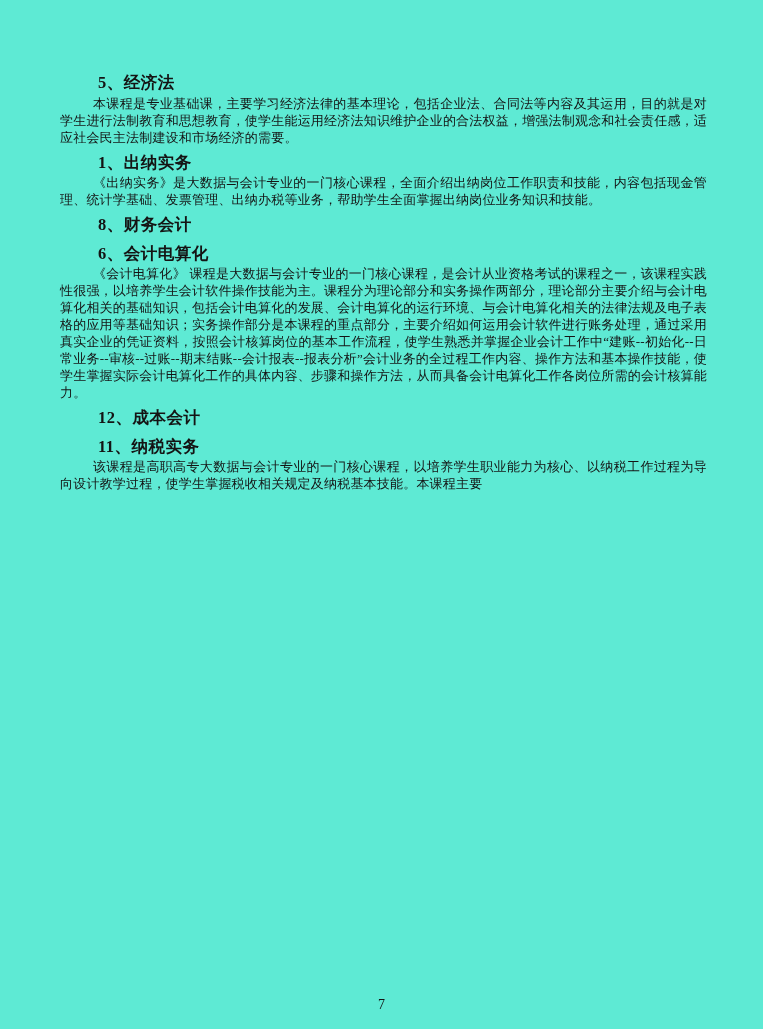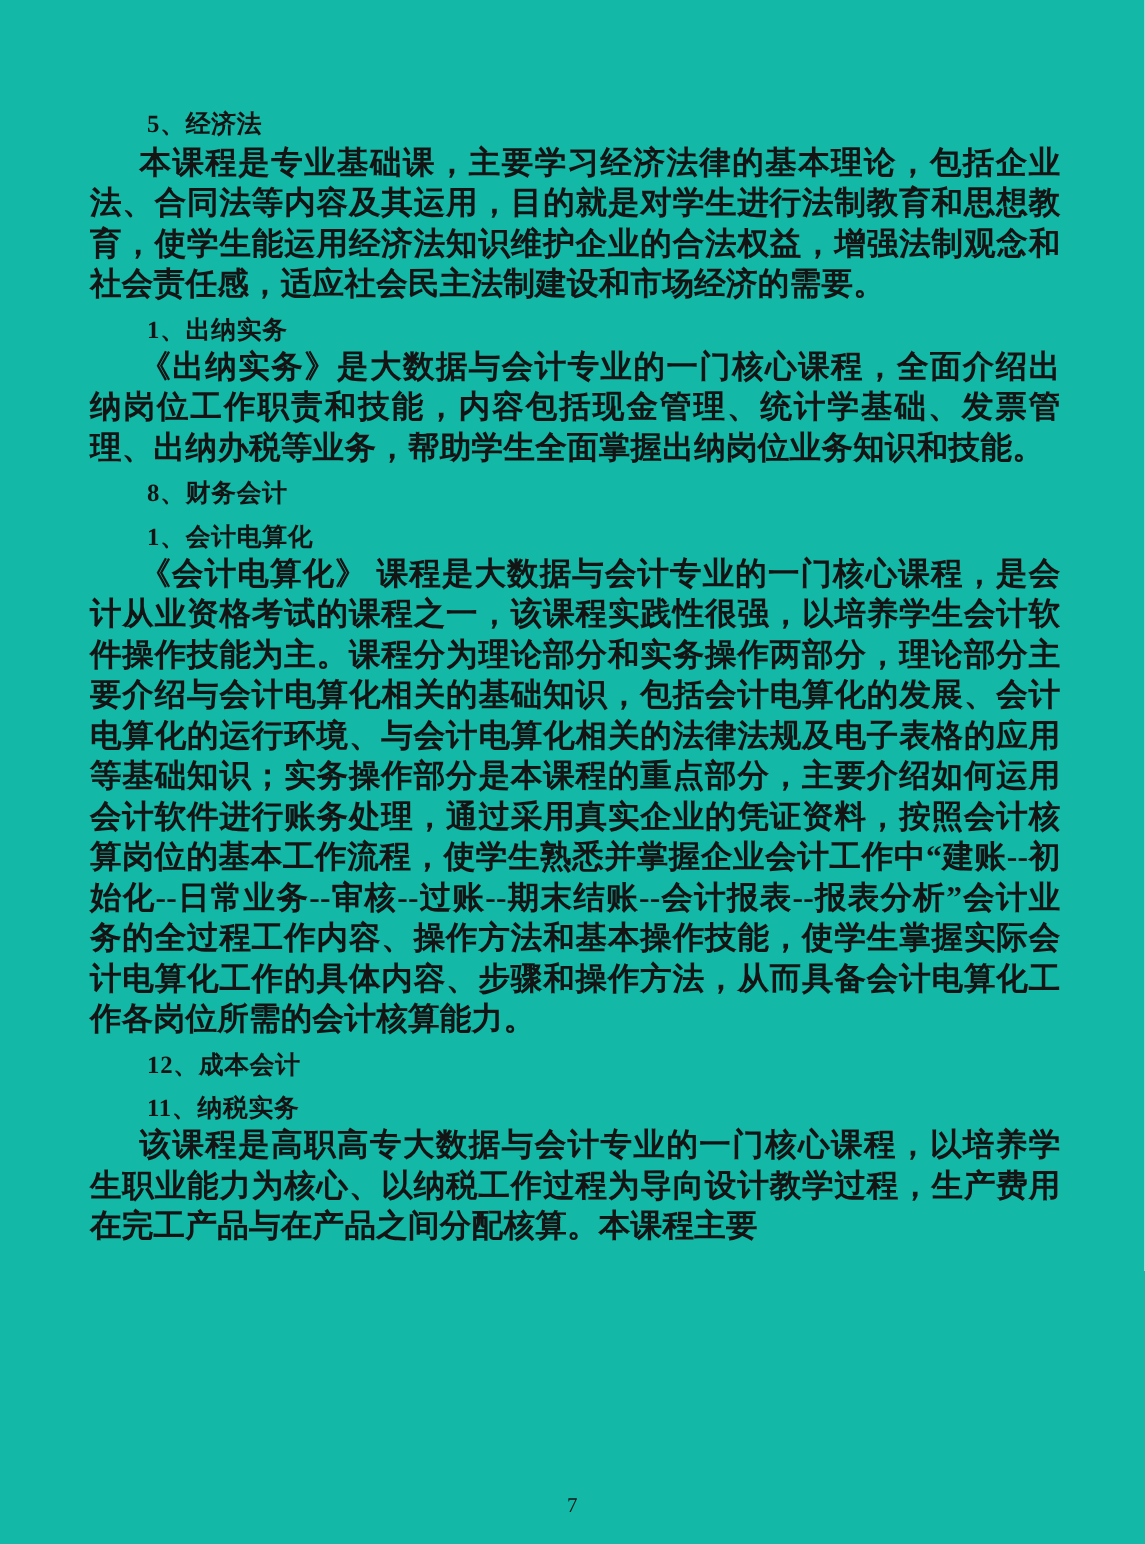--- a/index.html
+++ b/index.html
@@ -1,44 +1,43 @@
 <!DOCTYPE html>
 <html lang="zh"><head>
 <meta charset="utf-8">
 <style>
   html, body { margin: 0; padding: 0; background: #ffffff; }
   .page {
     position: relative;
     width: 763px;
     height: 1029px;
     margin: 0 auto;
-    background: #14b8a6;
+    background: #5eead4;
     box-sizing: border-box;
     padding: 66px 56px 0 60px;
     font-family: "Liberation Serif", "DejaVu Serif", serif;
     color: #141414;
     overflow: hidden;
   }
   .section { margin: 0; }
   .sec-heading {
     font-size: 16.5px;
     font-weight: bold;
     line-height: 23.5px;
     text-indent: 38px;
     margin: 5px 0 0 0;
     letter-spacing: 0.5px;
   }
   .sec-para {
-    font-size: 21px;
-    line-height: 27px;
+    font-size: 13px;
+    line-height: 17px;
     margin: 0;
     text-align: justify;
     text-indent: 33px;
     letter-spacing: 0.2px;
-    font-weight: bold;
   }
   .page-number {
     position: absolute;
     left: 0;
     right: 0;
     bottom: 16px;
     text-align: center;
     font-size: 14px;
     color: #141414;
   }
@@ -57,28 +56,28 @@
   <div class="section">
     <p class="sec-heading">1、出纳实务</p>
     <p class="sec-para">《出纳实务》是大数据与会计专业的一门核心课程，全面介绍出纳岗位工作职责和技能，内容包括现金管理、统计学基础、发票管理、出纳办税等业务，帮助学生全面掌握出纳岗位业务知识和技能。</p>
   </div>
 
   <div class="section">
     <p class="sec-heading">8、财务会计</p>
   </div>
 
   <div class="section">
-    <p class="sec-heading">1、会计电算化</p>
+    <p class="sec-heading">6、会计电算化</p>
     <p class="sec-para">《会计电算化》 课程是大数据与会计专业的一门核心课程，是会计从业资格考试的课程之一，该课程实践性很强，以培养学生会计软件操作技能为主。课程分为理论部分和实务操作两部分，理论部分主要介绍与会计电算化相关的基础知识，包括会计电算化的发展、会计电算化的运行环境、与会计电算化相关的法律法规及电子表格的应用等基础知识；实务操作部分是本课程的重点部分，主要介绍如何运用会计软件进行账务处理，通过采用真实企业的凭证资料，按照会计核算岗位的基本工作流程，使学生熟悉并掌握企业会计工作中“建账--初始化--日常业务--审核--过账--期末结账--会计报表--报表分析”会计业务的全过程工作内容、操作方法和基本操作技能，使学生掌握实际会计电算化工作的具体内容、步骤和操作方法，从而具备会计电算化工作各岗位所需的会计核算能力。</p>
   </div>
 
   <div class="section">
     <p class="sec-heading">12、成本会计</p>
   </div>
 
   <div class="section">
     <p class="sec-heading">11、纳税实务</p>
-    <p class="sec-para">该课程是高职高专大数据与会计专业的一门核心课程，以培养学生职业能力为核心、以纳税工作过程为导向设计教学过程，生产费用在完工产品与在产品之间分配核算。本课程主要</p>
+    <p class="sec-para">该课程是高职高专大数据与会计专业的一门核心课程，以培养学生职业能力为核心、以纳税工作过程为导向设计教学过程，使学生掌握税收相关规定及纳税基本技能。本课程主要</p>
   </div>
 
   <div class="page-number">7</div>
 
 </div>
 
 </body></html>

